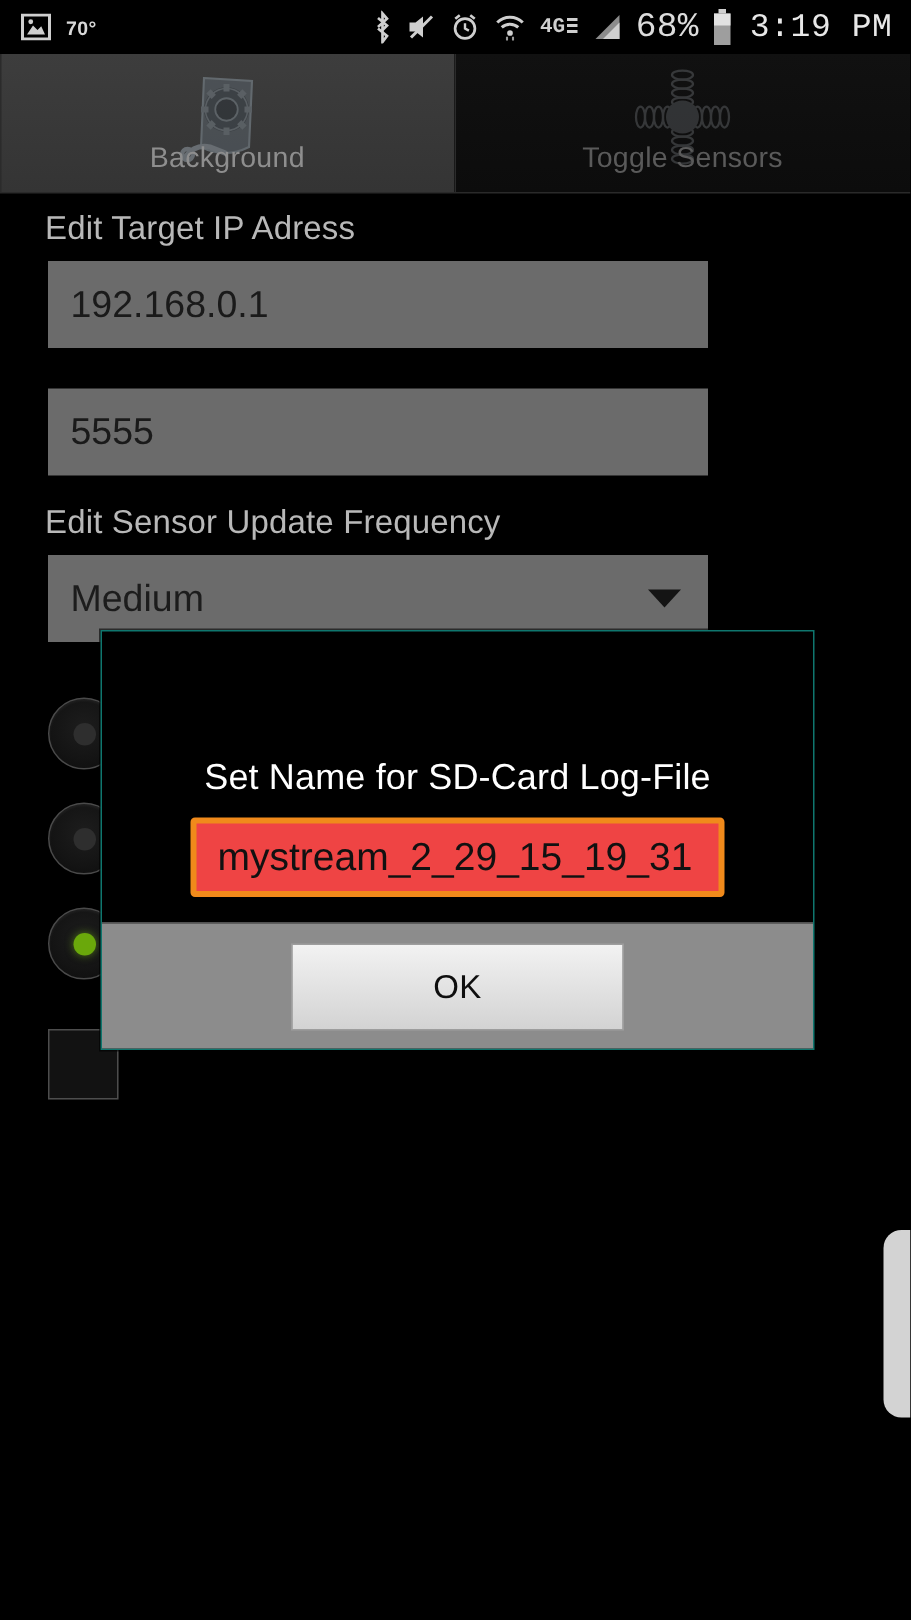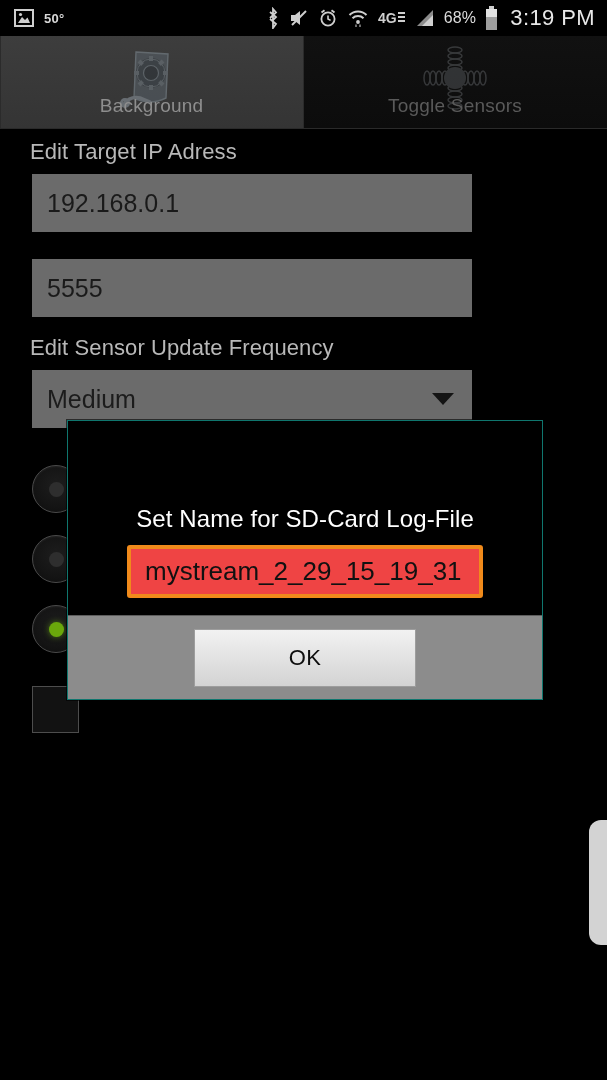--- a/index.html
+++ b/index.html
@@ -9,24 +9,24 @@
     font-family:"Liberation Sans", sans-serif;
     color:#cfcfcf; overflow:hidden;
   }
 
   
   .statusbar {
     position:absolute; left:0; top:0; width:607px; height:36px;
     background:#000; display:flex; align-items:center;
   }
   .sb-left { display:flex; align-items:center; gap:10px; padding-left:14px; }
-  .sb-right { margin-left:auto; display:flex; align-items:center; gap:9px; padding-right:12px; }
+  .sb-right { margin-left:auto; display:flex; align-items:center; gap:9px; padding-right:12px;font-family:Liberation Mono, monospace; }
   .sb-temp { font-size:13px; color:#d8d8d8; font-weight:bold; letter-spacing:.3px; }
   .sb-ico { display:block; }
-  .sb-pct { font-size:16px; color:#dcdcdc; letter-spacing:.2px; }
+  .sb-pct { font-size:23px; color:#dcdcdc; letter-spacing:.2px; }
   .sb-time { font-size:22px; color:#e8e8e8; letter-spacing:.4px; margin-left:3px; }
 
   
   .tabbar {
     position:absolute; left:0; top:36px; width:607px; height:93px;
     display:flex; border-bottom:1px solid #2a2a2a;
   }
   .tab { position:relative; height:100%; overflow:hidden; }
   .tab.active { width:303px; background:linear-gradient(#3d3d3d,#343434); }
   .tab.inactive { width:304px; background:linear-gradient(#111111,#0c0c0c); }
@@ -132,21 +132,21 @@
 
 <div class="statusbar">
   <div class="sb-left">
     <span>
       <svg class="sb-ico" width="20" height="18" viewBox="0 0 20 18">
         <rect x="1" y="1" width="18" height="16" fill="none" stroke="#cfcfcf" stroke-width="2"></rect>
         <path d="M4 14 L8 8 L11 11 L13.5 8.5 L16 14 Z" fill="#cfcfcf"></path>
         <circle cx="6.5" cy="5.5" r="1.6" fill="#cfcfcf"></circle>
       </svg>
     </span>
-    <span class="sb-temp">50°</span>
+    <span class="sb-temp">70°</span>
   </div>
   <div class="sb-right">
     <span>
       <svg class="sb-ico" width="14" height="22" viewBox="0 0 14 22">
         <path d="M4 5 L10 10 L7 13 L7 2 L10 5.5 L4 11 M7 13 L7 21 L10 17 L4 12" fill="none" stroke="#cfcfcf" stroke-width="1.8"></path>
       </svg>
     </span>
     <span>
       <svg class="sb-ico" width="20" height="20" viewBox="0 0 20 20">
         <path d="M2 7 H6 L11 3 V17 L6 13 H2 Z" fill="#cfcfcf"></path>

